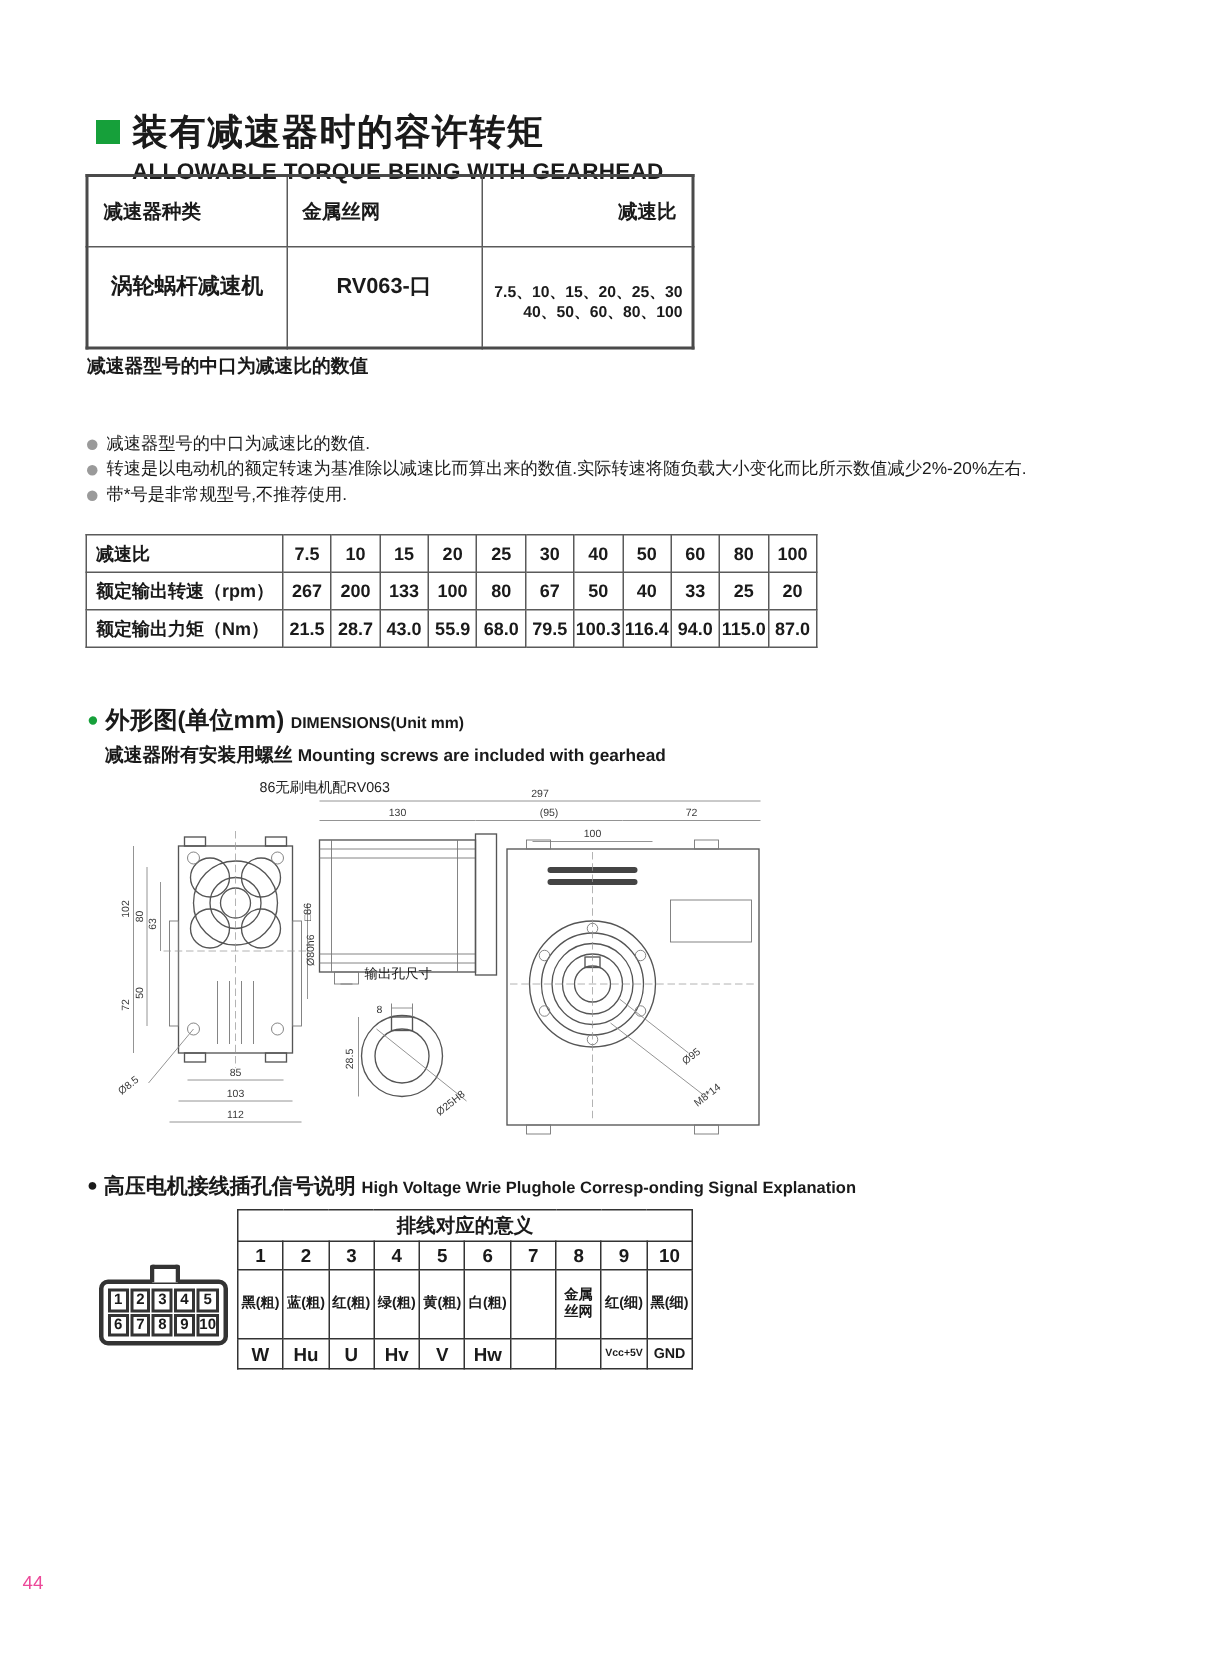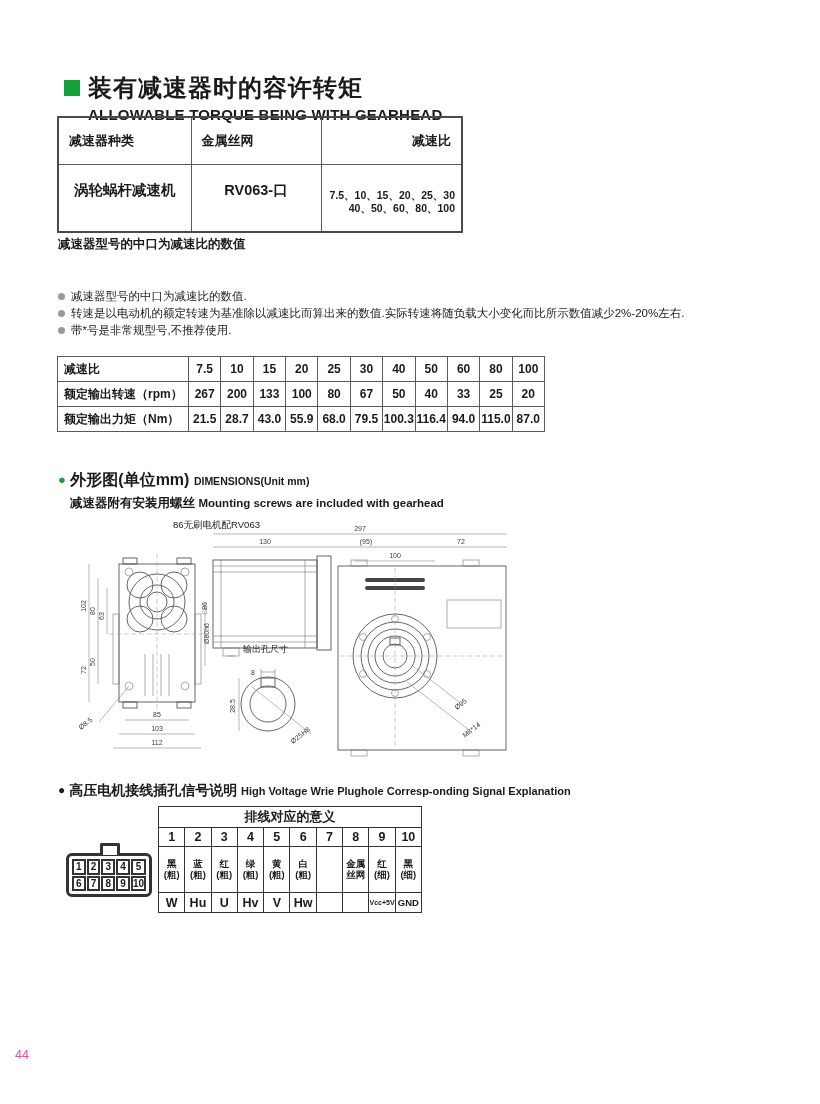--- a/index.html
+++ b/index.html
@@ -57,21 +57,21 @@
   
   .signal-header { position:absolute; left:58px; top:782px; font-size:14px; font-weight:800;text-align:right; }
   .signal-header .dot { color:#1a1a1a; font-size:12px; vertical-align:1px; }
   .signal-header .en { font-size:11px; font-weight:800; }
 
   .connector { position:absolute; left:66px; top:853px; width:86px; height:44px; border:3px solid #333; border-radius:6px; background:#fff; }
   .connector .tab { position:absolute; top:-13px; left:31px; width:20px; height:12px; border:3px solid #333; border-bottom:none; border-radius:2px 2px 0 0; background:#fff; }
   .connector .pins { position:absolute; inset:2px; display:grid; grid-template-columns:repeat(5,1fr); grid-template-rows:1fr 1fr; gap:1px; padding:1px; }
   .connector .pin { border:2px solid #333; display:flex; align-items:center; justify-content:center; font-size:10px; font-weight:800; }
 
-  .signal-table { position:absolute; left:158px; top:806px; width:264px; border-collapse:collapse; table-layout:fixed; border:1.5px solid #333; }
+  .signal-table { position:absolute; left:158px; top:806px; width:304px; border-collapse:collapse; table-layout:fixed; border:1.5px solid #333; }
   .signal-table td { border:1px solid #333; text-align:center; vertical-align:middle; }
   .signal-table tr.t-title td { height:21px; font-size:13px; font-weight:800; }
   .signal-table tr.t-pins td { height:19px; font-size:12.5px; font-weight:700; }
   .signal-table tr.t-colors td { height:31px; font-size:9.5px; font-weight:600; line-height:10.5px; padding:12px 1px; }
   .signal-table tr.t-signals td { height:20px; font-size:12.5px; font-weight:800; }
   .signal-table tr.t-signals td.tiny { font-size:7px; }
   .signal-table tr.t-signals td.small { font-size:9.5px; }
 
   .page-number { position:absolute; top:1048px; left:0; width:100%; text-align:left; font-size:12.5px; color:#ec4899;margin-left:15px; }
 </style>

